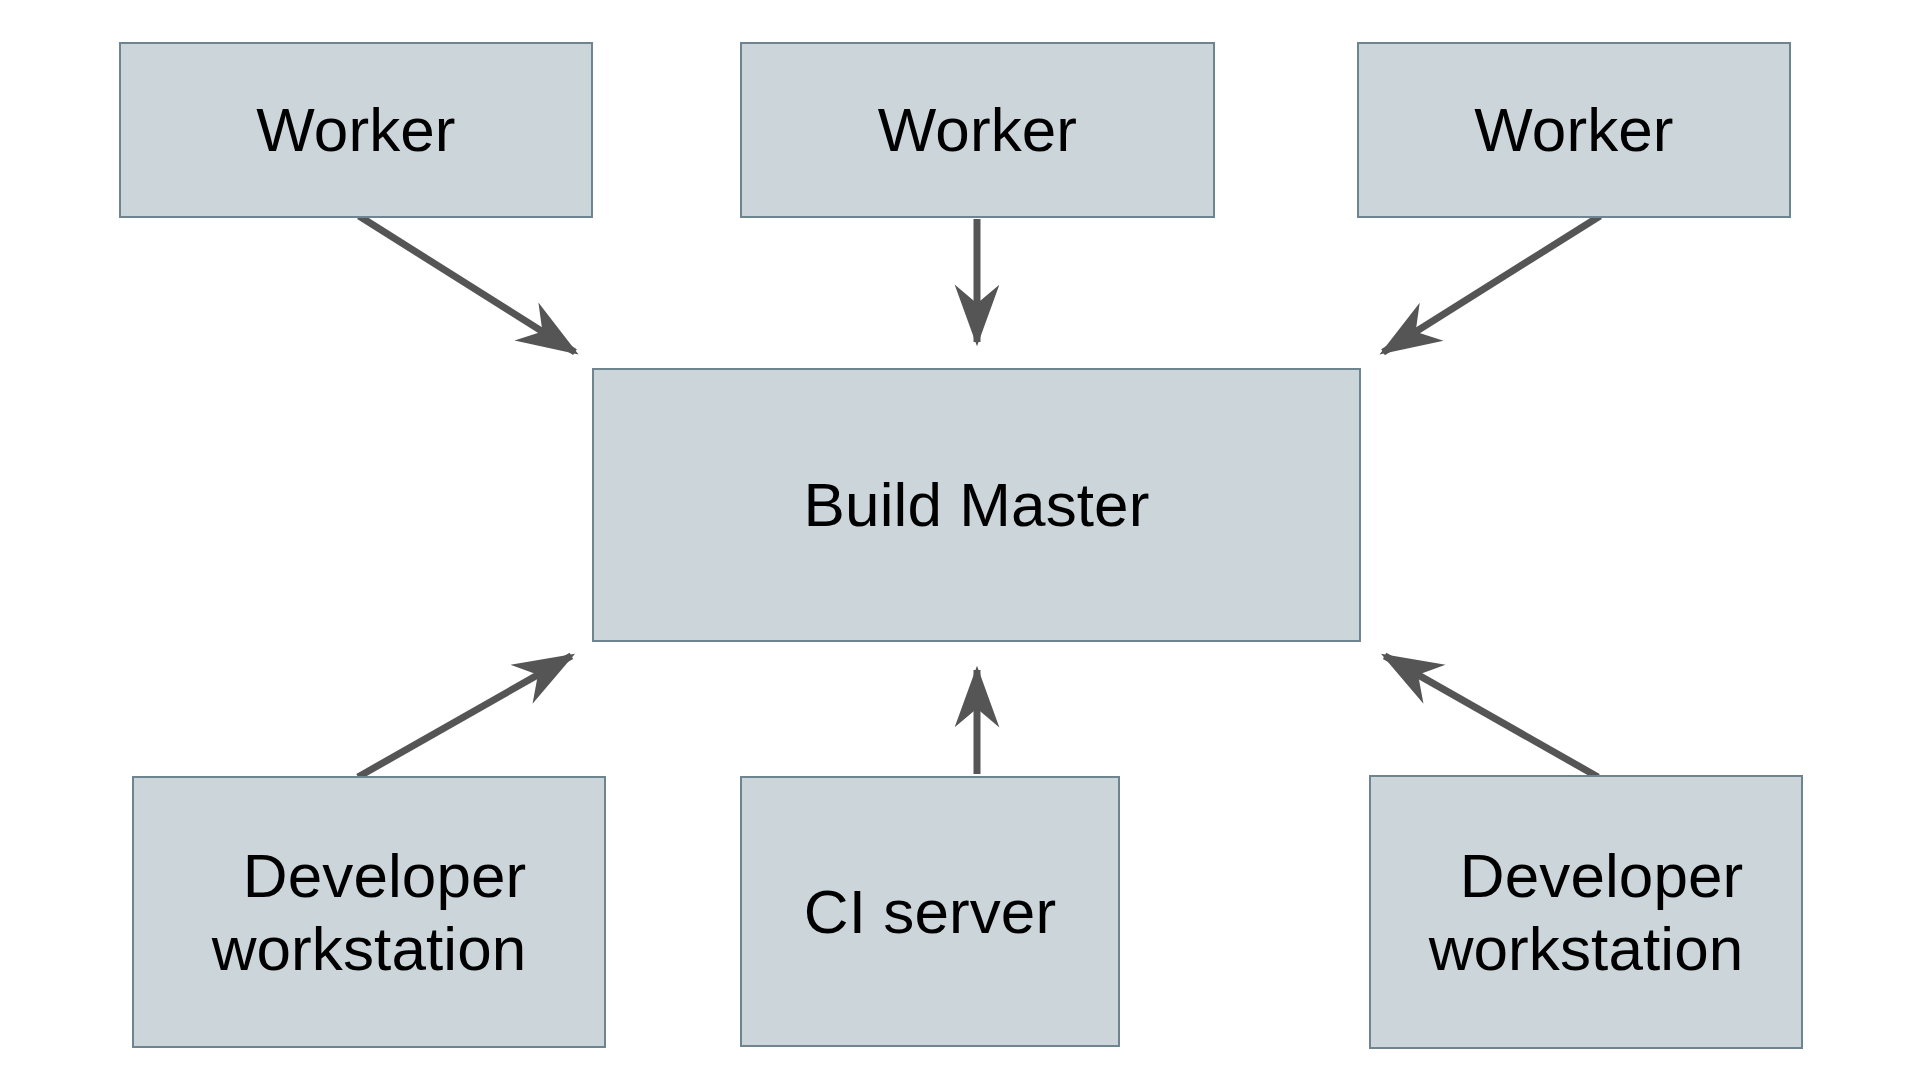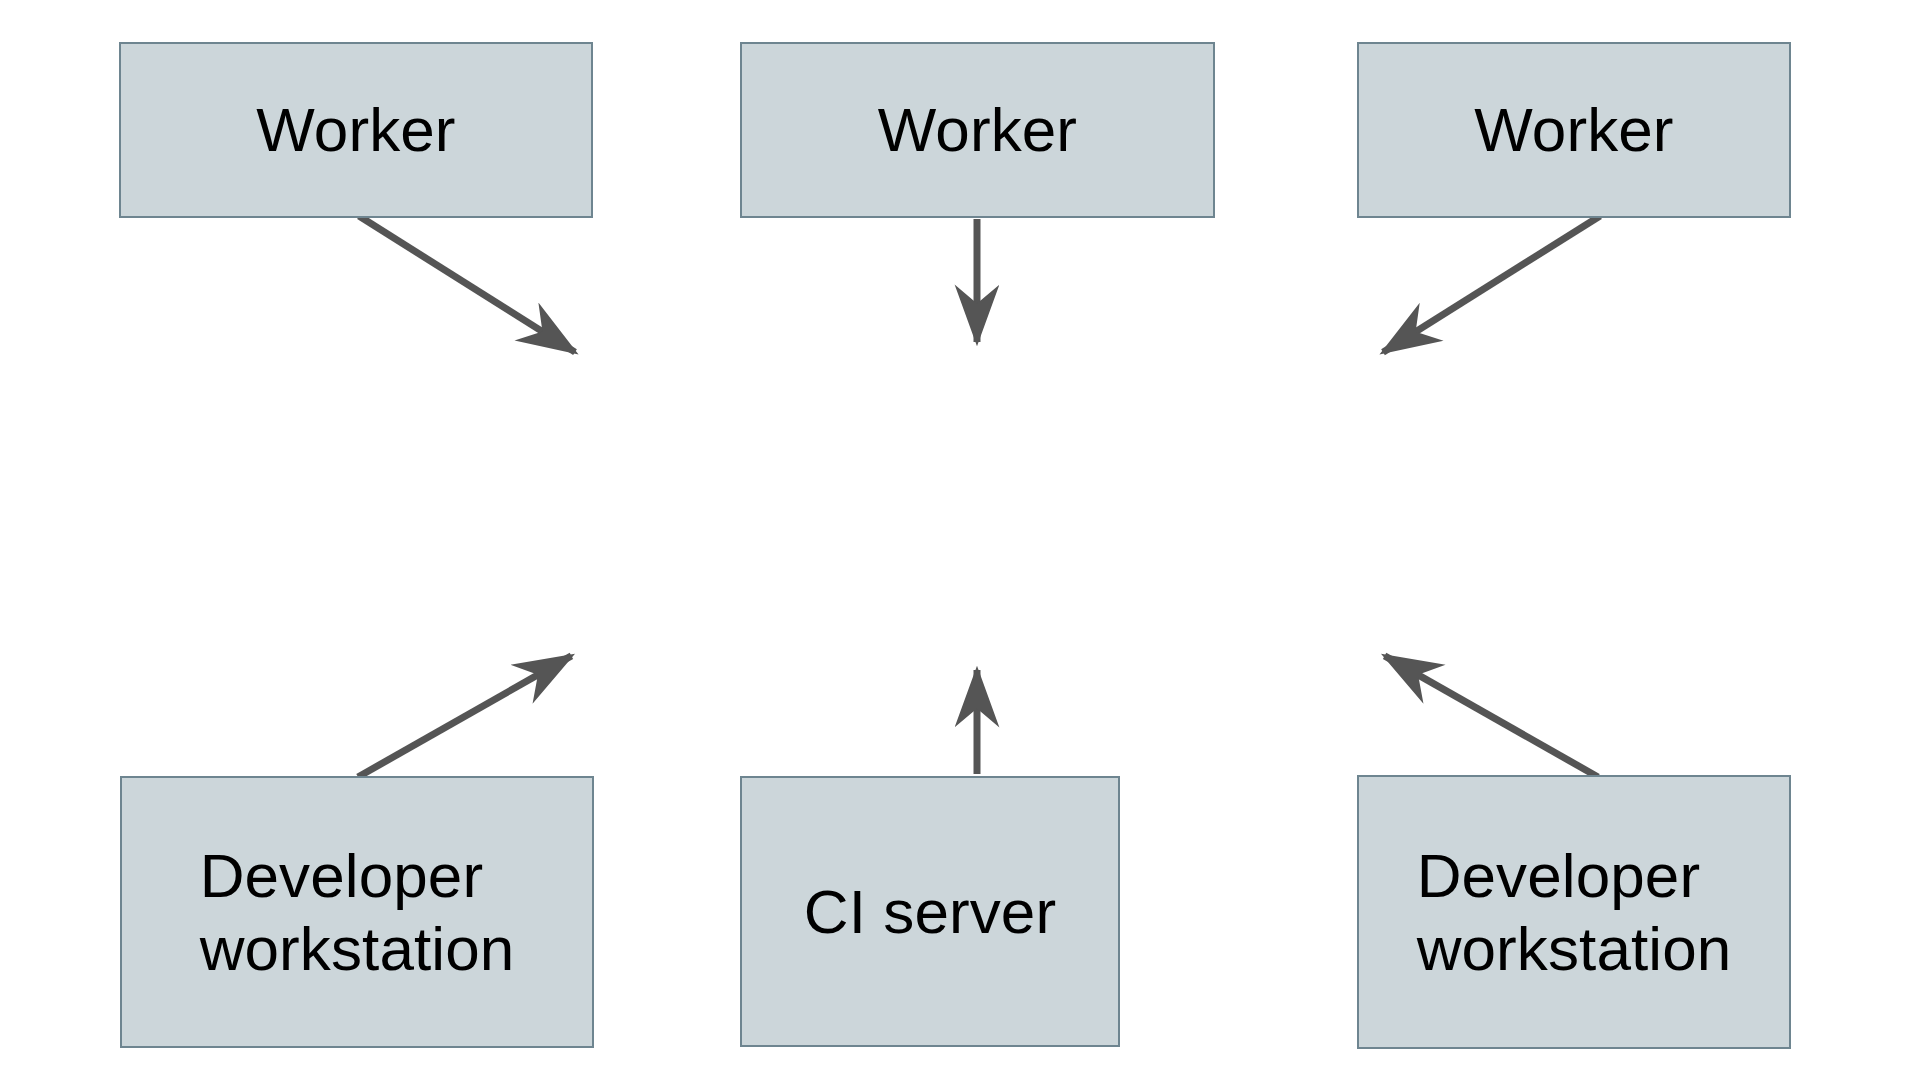--- a/index.html
+++ b/index.html
@@ -30,33 +30,33 @@
     pointer-events: none;
   }
   .node {
     position: absolute;
     box-sizing: border-box;
     background: #ccd6da;
     border: 2px solid #be185d;
     display: flex;
     align-items: center;
     justify-content: center;
-    text-align: left;
+    text-align: right;
   }
   .node-label {
     color: #000000;
     font-weight: 400;
     line-height: 1.18;
     letter-spacing: 0.1px;
     white-space: pre-line;
     padding: 0 6px;
   }
   .size-worker   { font-size: 62px; }
   .size-master   { font-size: 62px; }
-  .size-stack    { font-size: 62px; }
+  .size-stack    { font-size: 62px; margin-left: 12px; }
   .size-ci       { font-size: 62px; }
 </style>
 </head>
 <body>
 
 <div id="canvas">
 
   <svg id="edge-layer" viewBox="0 0 1910 1090">
     <defs>
       <marker id="barb" markerWidth="10" markerHeight="10" refX="8.6" refY="3.2" orient="auto" markerUnits="strokeWidth">
@@ -78,20 +78,23 @@
   </div>
 
   <div class="node size-worker" style="left: 740px; top: 42px; width: 475px; height: 176px; background: rgb(204, 214, 218); border-color: rgb(110, 133, 144); color: rgb(0, 0, 0);">
     <span class="node-label">Worker</span>
   </div>
 
   <div class="node size-worker" style="left: 1357px; top: 42px; width: 434px; height: 176px; background: rgb(204, 214, 218); border-color: rgb(110, 133, 144); color: rgb(0, 0, 0);">
     <span class="node-label">Worker</span>
   </div>
 
+  <div class="node size-master" style="left: 592px; top: 368px; width: 769px; height: 274px; background: rgb(204, 214, 218); border-color: rgb(110, 133, 144); color: rgb(0, 0, 0);">
+    <span class="node-label">Build Master</span>
+  </div>
 
   <div class="node size-stack" style="left: 120px; top: 776px; width: 474px; height: 272px; background: rgb(204, 214, 218); border-color: rgb(110, 133, 144); color: rgb(0, 0, 0);">
     <span class="node-label">Developer
 workstation</span>
   </div>
 
   <div class="node size-ci" style="left: 740px; top: 776px; width: 380px; height: 271px; background: rgb(204, 214, 218); border-color: rgb(110, 133, 144); color: rgb(0, 0, 0);">
     <span class="node-label">CI server</span>
   </div>
 

